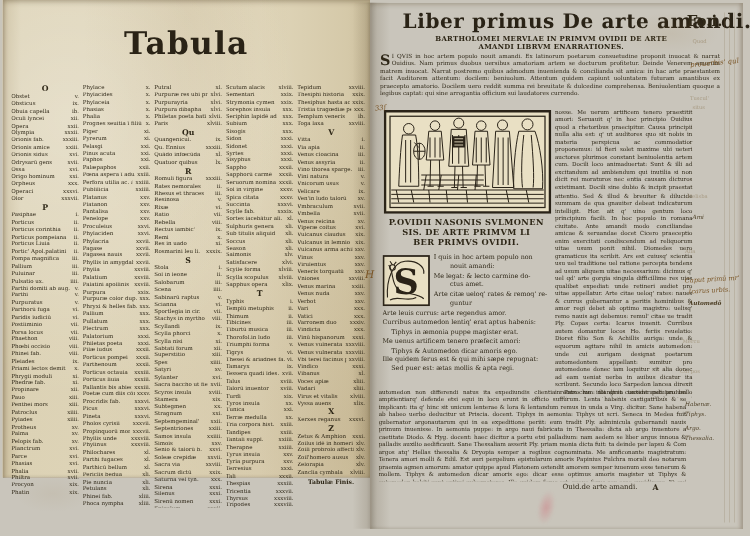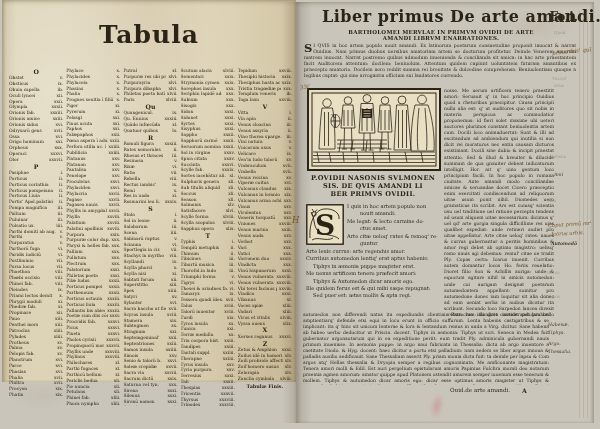--- a/index.html
+++ b/index.html
@@ -1243,21 +1243,21 @@
           <path d="M108,17 C105,30 103.5,50 104,63 L127,63 C128,48 125,28 121,17 Z"></path>
           <path d="M112,20 C110,38 110,54 111,62 M118,20 C119.5,38 120.5,54 119.5,62"></path>
         </g>
       </svg>
     </div>
 
     <div class="rp-col">nosse. Me uerum artificem tenero praestitit amori: Seruauit q' in hoc principio Ouidius quod a rhetoribus praecipitur. Causa principii nulla alia est: q' ut auditores quo sit nobis in materia perspicua ac commodatior proponemus: id fieri solet maxime ubi ueteri auctores plurimos constant beniuolentia artem cum. Docili loco animaduertat: Sunt &amp; illi ad excitandum ad ambiendum qui inutilia si non dicit rei moraturos nec entia causam dicturos existimant. Docili sine dubio &amp; incipit praestat attentio. Sed &amp; illud &amp; breuiter &amp; dilucide summam de qua gnauiter debeat indicaturum intelligit. Hor. ait q' uino gentum loco principium facili. In hoc populo in romana ciuitate. Ante amandi modo conciliandae amicae &amp; seruandae docet Cicero praeceptio enim exercitati condiscendum ad reliquorum uitae usum ponit nihil. Diomedes uero gramaticus ita scribit. Ars est cuiusq' scientia usu uel traditione uel ratione percepta tendens ad usum aliquem uitae necessarium: dicimus q' uel qd' arte gorgia singula difficillime res uias qualibet expediat: unde retineri audiet pro uitae appellatur. Arte citae ueloq' rates: naues &amp; currus gubernantur a peritis hominibus &amp; amor regi debet ab optimo magistro: uelisq' remo nauis agi debemus: remul' citae ue tradit Ply. Copas certa: Icarus inuenit. Curribus autem domantur locos Ho. feriis reuelatio: Dioret filio Son &amp; Achillis auriga: unde &amp; equorum agitare nihil in amicis automedon: unde cui aurigam designat poetarum automedontem appellant: sumitur pro automedone donec iam loquitur sit alia donec ad eam ueniat uerba in auibus dicatur ita scribunt. Secundo loco Sarpedon lancea direxit in Patroclum: ibi dicit considerandi pro bello pedissequis erat tertius equus Iliad. est qui sciturus laudatur: dolendi gratiam pernicibus &amp; equis magistros uolante arma in psal. &amp; lapsu aquarum recurante &amp; componentes retinui turbas: &amp; reliqui equi in diuersum abiere corporis stridore iam iungebat grauati amborum &amp; implicandus q' imperdonans criminal.</div>
 
     <div class="rp-incipit">
       <div>P.OVIDII NASONIS SVLMONEN</div>
-      <div>SIS. DE QVIS AMANDI LI</div>
+      <div>SIS. DE ARTE PRIMVM LI</div>
       <div>BER PRIMVS OVIDII.</div>
     </div>
 
     <div class="rp-poem">
       <span class="initial-s">
         <svg width="38" height="41" viewBox="0 0 38 41" xmlns="http://www.w3.org/2000/svg">
           <rect x="0.8" y="0.8" width="36.4" height="39.4" fill="#e9e0c4" stroke="#2a2318" stroke-width="1.4"></rect>
           <g stroke="#2a2318" stroke-width="0.9" fill="none">
             <path d="M4,34 C3,20 8,6 18,5 C27,4 34,9 33,15"></path>
             <path d="M5,8 C9,14 7,22 12,27 C17,32 28,30 33,35"></path>

